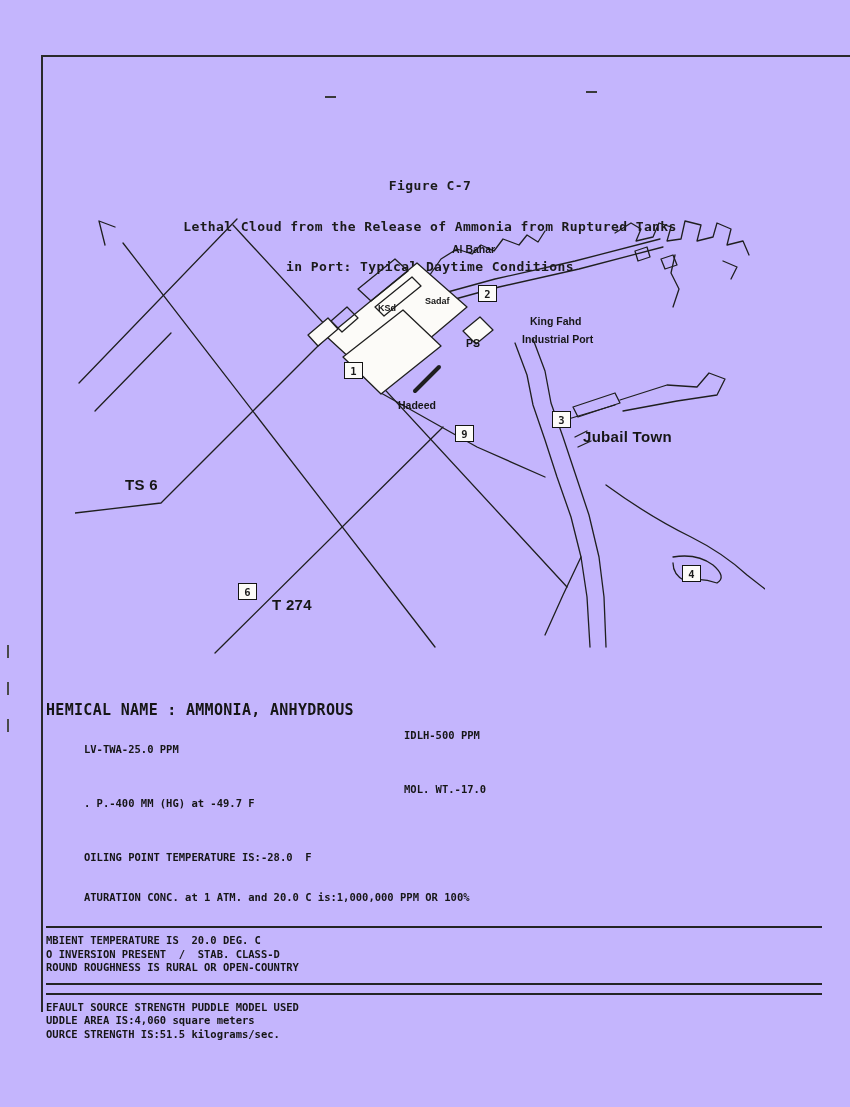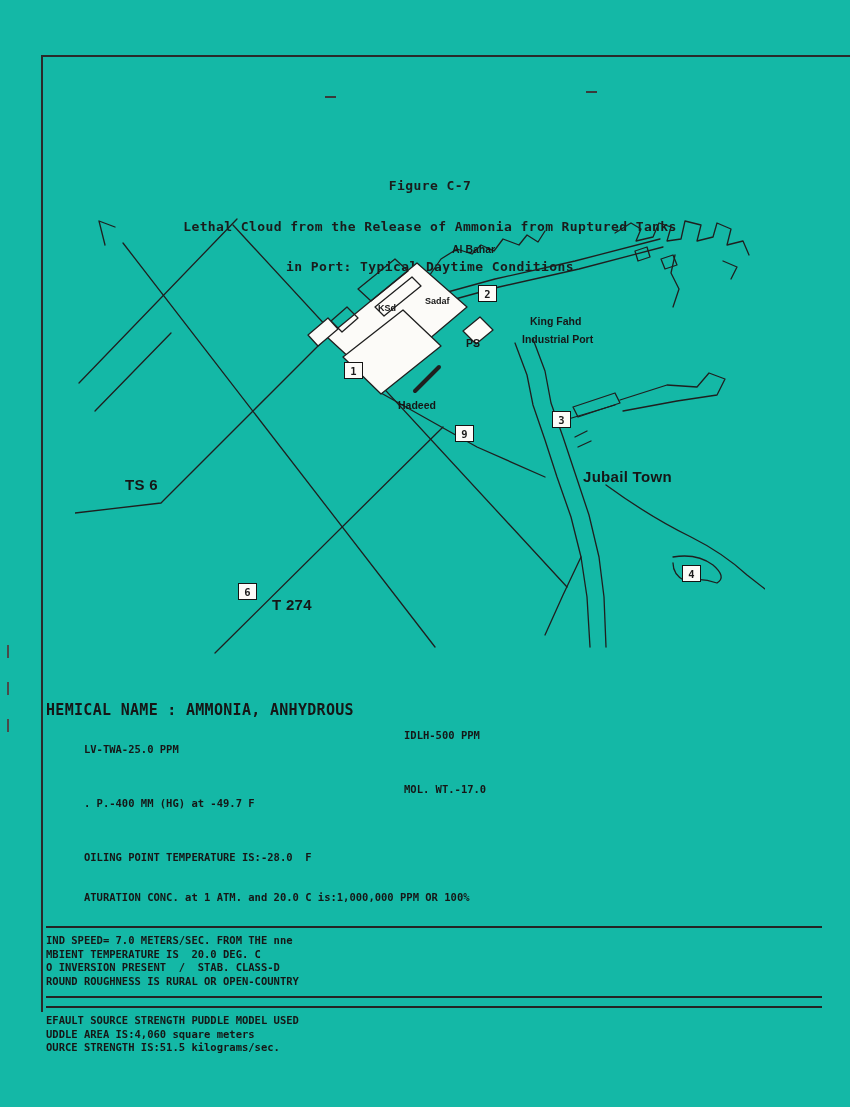--- a/index.html
+++ b/index.html
@@ -1,18 +1,18 @@
 <!DOCTYPE html>
 <html><head>
 <meta charset="utf-8">
 <style>
   html,body{margin:0;padding:0;background:#eceae6;}
   .page{
     position:relative;width:850px;height:1107px;margin:0 auto;
-    background:#14b8a6;color:#1b1b1b;overflow:hidden;
+    background:#c4b5fd;color:#1b1b1b;overflow:hidden;
     font-family:"DejaVu Sans Mono","Liberation Mono",monospace;
   }
   
   .border-top{position:absolute;left:42px;top:55px;width:808px;height:2px;background:#2a2a2a;}
   .border-left{position:absolute;left:41px;top:55px;width:2px;height:957px;background:#2a2a2a;}
   .tick{position:absolute;height:2px;width:11px;background:#3a3a3a;}
   .margin-dash{position:absolute;left:7px;width:2px;height:13px;background:#4a4a4a;}
   
   .figure-title{
     position:absolute;left:95px;top:152px;width:670px;text-align:center;
@@ -115,21 +115,21 @@
     <path d="M506,342 L488,380 L470,420"></path>
   </svg>
 
   <span class="maplabel lbl-md" style="left:452px;top:243px;">Al Bahar</span>
   <span class="maplabel lbl-sm" style="left:378px;top:303px;">KSd</span>
   <span class="maplabel lbl-sm" style="left:425px;top:296px;text-align:right;">Sadaf</span>
   <span class="maplabel lbl-md" style="left:466px;top:337px;">PS</span>
   <span class="maplabel lbl-md" style="left:530px;top:315px;">King Fahd</span>
   <span class="maplabel lbl-md" style="left:522px;top:333px;">Industrial Port</span>
   <span class="maplabel lbl-md" style="left:398px;top:391px;margin-top:8px;">Hadeed</span>
-  <span class="maplabel lbl-lg" style="left:583px;top:428px;margin-top:40px;">Jubail Town</span>
+  <span class="maplabel lbl-lg" style="left:583px;top:428px;">Jubail Town</span>
   <span class="maplabel lbl-lg" style="left:125px;top:476px;">TS 6</span>
   <span class="maplabel lbl-lg" style="left:272px;top:596px;">T 274</span>
 
   <div class="marker" style="left:344px;top:362px;">1</div>
   <div class="marker" style="left:478px;top:285px;">2</div>
   <div class="marker" style="left:552px;top:411px;">3</div>
   <div class="marker" style="left:682px;top:565px;">4</div>
   <div class="marker" style="left:238px;top:583px;">6</div>
   <div class="marker" style="left:455px;top:425px;">9</div>
 
@@ -146,21 +146,20 @@
     </div>
     <div class="line-row">
       <span>OILING POINT TEMPERATURE IS:-28.0  F</span>
     </div>
     <div class="line-row">
       <span>ATURATION CONC. at 1 ATM. and 20.0 C is:1,000,000 PPM OR 100%</span>
     </div>
 
     <hr class="rule">
 
-    <div class="line-row">IND SPEED= 7.0 METERS/SEC. FROM THE nne</div>
     <div class="line-row">MBIENT TEMPERATURE IS  20.0 DEG. C</div>
     <div class="line-row">O INVERSION PRESENT  /  STAB. CLASS-D</div>
     <div class="line-row">ROUND ROUGHNESS IS RURAL OR OPEN-COUNTRY</div>
 
     <hr class="rule">
 
 
     <hr class="rule">
 
     <div class="line-row">EFAULT SOURCE STRENGTH PUDDLE MODEL USED</div>

